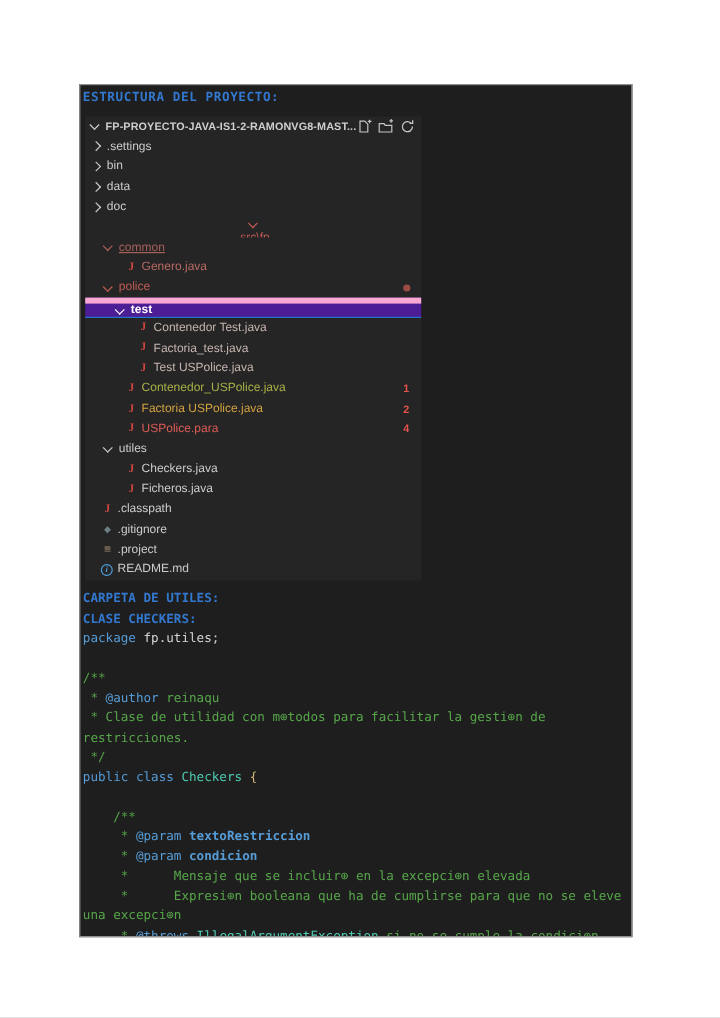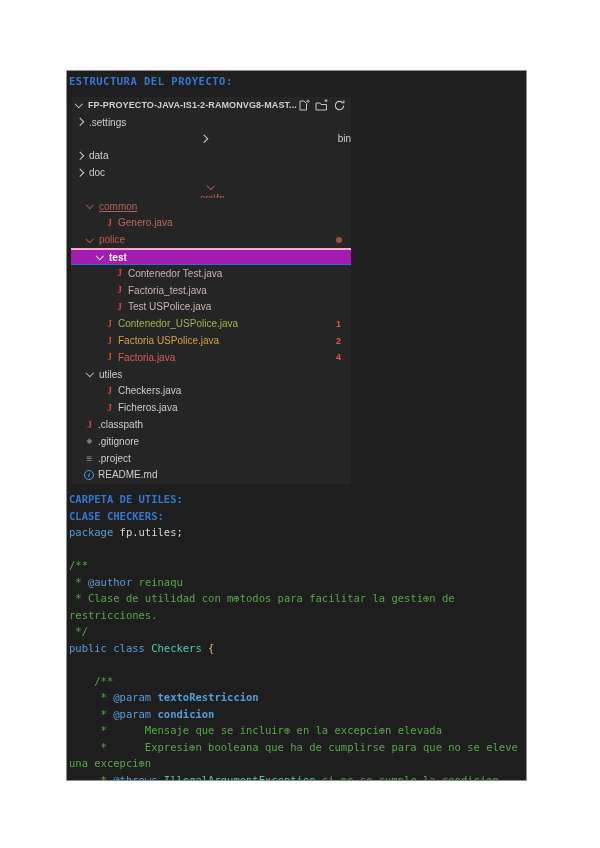--- a/index.html
+++ b/index.html
@@ -8,21 +8,21 @@
   .shot{position:absolute;left:66px;top:70px;width:461px;height:711px;background:#1e1e1e;
         border:1px solid #8f8f8f;box-sizing:border-box;overflow:hidden;}
   .shot-header{height:22px;padding:4px 0 0 2px;font-family:"DejaVu Sans Mono",monospace;
         font-size:10.5px;font-weight:bold;letter-spacing:0.5px;}
   .tok-head{color:#3378cf;font-weight:bold;}
   
   .explorer{margin-left:4px;width:280px;background:#252526;padding-bottom:1px;}
   .tree-row{height:16.8px;display:flex;align-items:center;font-size:10px;color:#cccccc;
         box-sizing:border-box;white-space:nowrap;overflow:hidden;}
   .tree-row.root{font-weight:bold;font-size:9px;letter-spacing:0.1px;color:#cfcfcf;}
-  .tree-row.selected{background:#a21caf;border-top:2px solid #f9a8d4;border-bottom:1px solid #2176cc;
+  .tree-row.selected{background:#4c1d95;border-top:5px solid #f9a8d4;border-bottom:1px solid #2176cc;
         font-weight:bold;align-items:center;}
   .ind{flex:none;display:inline-block;height:1px;}
   .chev{flex:none;width:11px;height:11px;position:relative;}
   .chev::before{content:"";position:absolute;width:4.5px;height:4.5px;top:2.5px;left:2px;
         border-right:1.3px solid currentColor;border-bottom:1.3px solid currentColor;
         transform:rotate(-45deg);}
   .chev.open::before{transform:rotate(45deg);top:1.5px;}
   .fi{flex:none;width:11px;text-align:center;font-weight:bold;}
   .java-icon{color:#d0463f;font-size:9.5px;font-family:"Liberation Serif",serif;}
   .gitignore-icon{color:#6d8086;font-size:7px;}
@@ -86,21 +86,21 @@
               </svg>
           </span>
         </span>
       </div>
       <div id="tree">
           <div class="tree-row" style="color: rgb(204, 204, 204);">
             <span class="ind" style="width: 4px;"></span>
             <span class="chev"></span>
             <span class="lbl">.settings</span>
           </div>
-          <div class="tree-row" style="color: rgb(204, 204, 204); justify-content: space-between;">
+          <div class="tree-row" style="color: rgb(204, 204, 204);">
             <span class="ind" style="width: 4px;"></span>
             <span class="chev"></span>
             <span class="lbl">bin</span>
           </div>
           <div class="tree-row" style="color: rgb(204, 204, 204);">
             <span class="ind" style="width: 4px;"></span>
             <span class="chev"></span>
             <span class="lbl">data</span>
           </div>
           <div class="tree-row" style="color: rgb(204, 204, 204);">
@@ -158,21 +158,21 @@
           </div>
           <div class="tree-row" style="color: rgb(210, 162, 63);">
             <span class="ind" style="width: 33px;"></span>
             <span class="fi java-icon">J</span>
             <span class="lbl">Factoria USPolice.java</span>
             <span class="badge-num">2</span>
           </div>
           <div class="tree-row" style="color: rgb(222, 91, 86);">
             <span class="ind" style="width: 33px;"></span>
             <span class="fi java-icon">J</span>
-            <span class="lbl">Factoria.java</span>
+            <span class="lbl">USPolice.para</span>
             <span class="badge-num">4</span>
           </div>
           <div class="tree-row" style="color: rgb(204, 204, 204);">
             <span class="ind" style="width: 14px;"></span>
             <span class="chev open"></span>
             <span class="lbl">utiles</span>
           </div>
           <div class="tree-row" style="color: rgb(204, 204, 204);">
             <span class="ind" style="width: 33px;"></span>
             <span class="fi java-icon">J</span>

